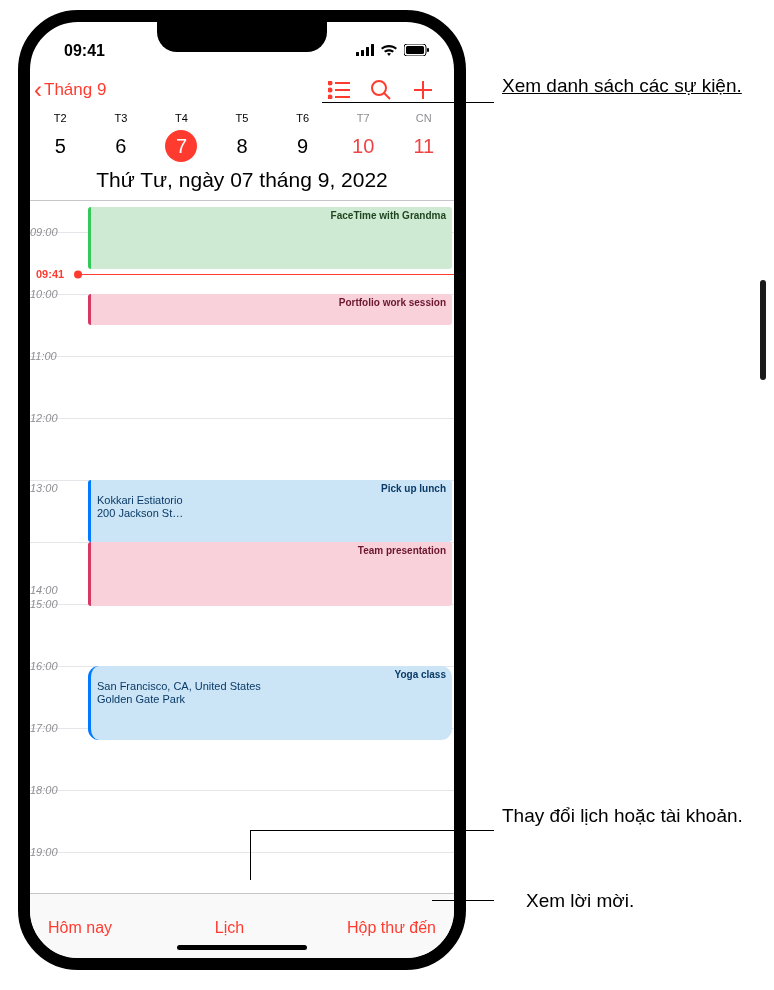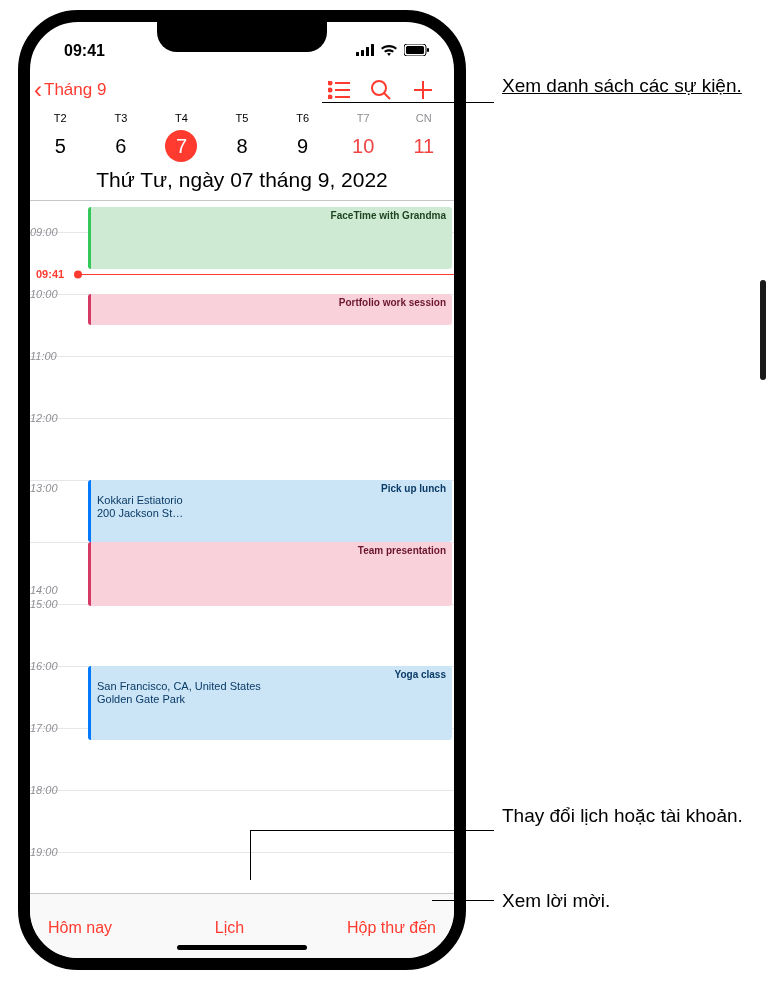--- a/index.html
+++ b/index.html
@@ -315,21 +315,21 @@
         <div class="title">Portfolio work session</div>
       </div>
       <div class="event ev-blue" style="top: 279px; height: 62px;">
         <div class="title">Pick up lunch</div>
         <div class="sub">Kokkari Estiatorio</div>
         <div class="sub">200 Jackson St…</div>
       </div>
       <div class="event ev-pink" style="top: 341px; height: 64px;">
         <div class="title">Team presentation</div>
       </div>
-      <div class="event ev-blue" style="top: 465px; height: 74.4px;">
+      <div class="event ev-blue" style="top: 465px; height: 74.4px; border-radius: 11px;">
         <div class="title">Yoga class</div>
         <div class="sub">San Francisco, CA, United States</div>
         <div class="sub">Golden Gate Park</div>
       </div>
     </div>
 
   <div class="toolbar">
     <span>Hôm nay</span>
     <span class="tcenter">Lịch</span>
     <span>Hộp thư đến</span>
@@ -338,13 +338,13 @@
 </div>
 
 <div class="callout-line" style="left:322px; top:102px; width:172px;"></div>
 <div class="callout" style="left:502px; top:73px;text-decoration:underline;">Xem danh sách các sự kiện.</div>
 
 <div class="callout-line" style="left:250px; top:830px; width:244px;"></div>
 <div class="callout-line" style="left:250px; top:830px; width:0; height:50px; border-left:1px solid #000; border-top:none;"></div>
 <div class="callout" style="left:502px; top:803px;">Thay đổi lịch hoặc tài khoản.</div>
 
 <div class="callout-line" style="left:432px; top:900px; width:62px;"></div>
-<div class="callout" style="left:502px; top:888px;">Xem lời mời.</div>
+<div class="callout" style="left:526px; top:888px;">Xem lời mời.</div>
 
 </body></html>

